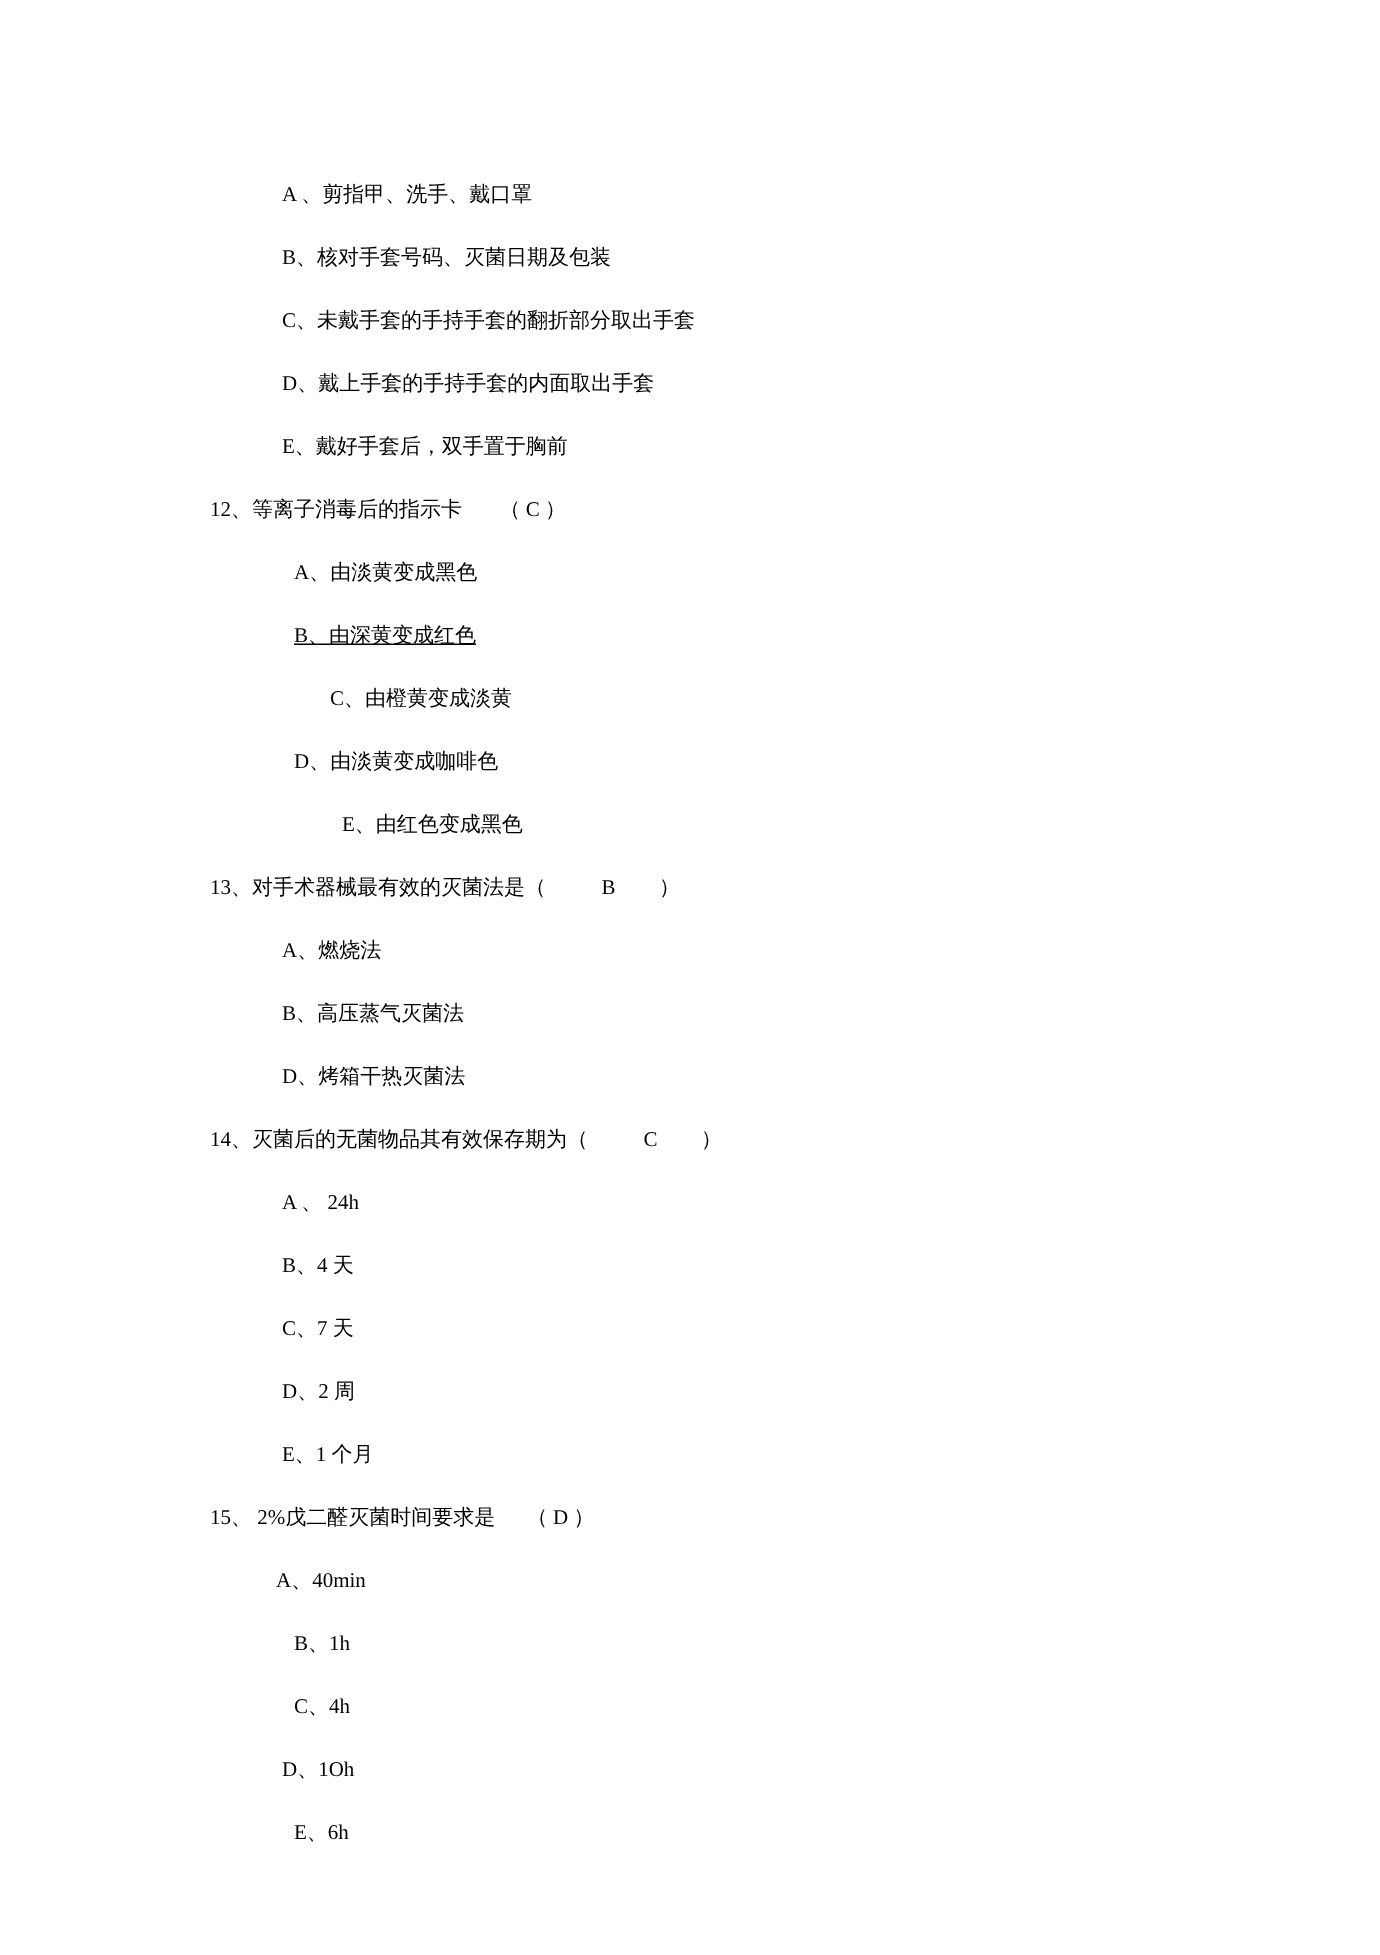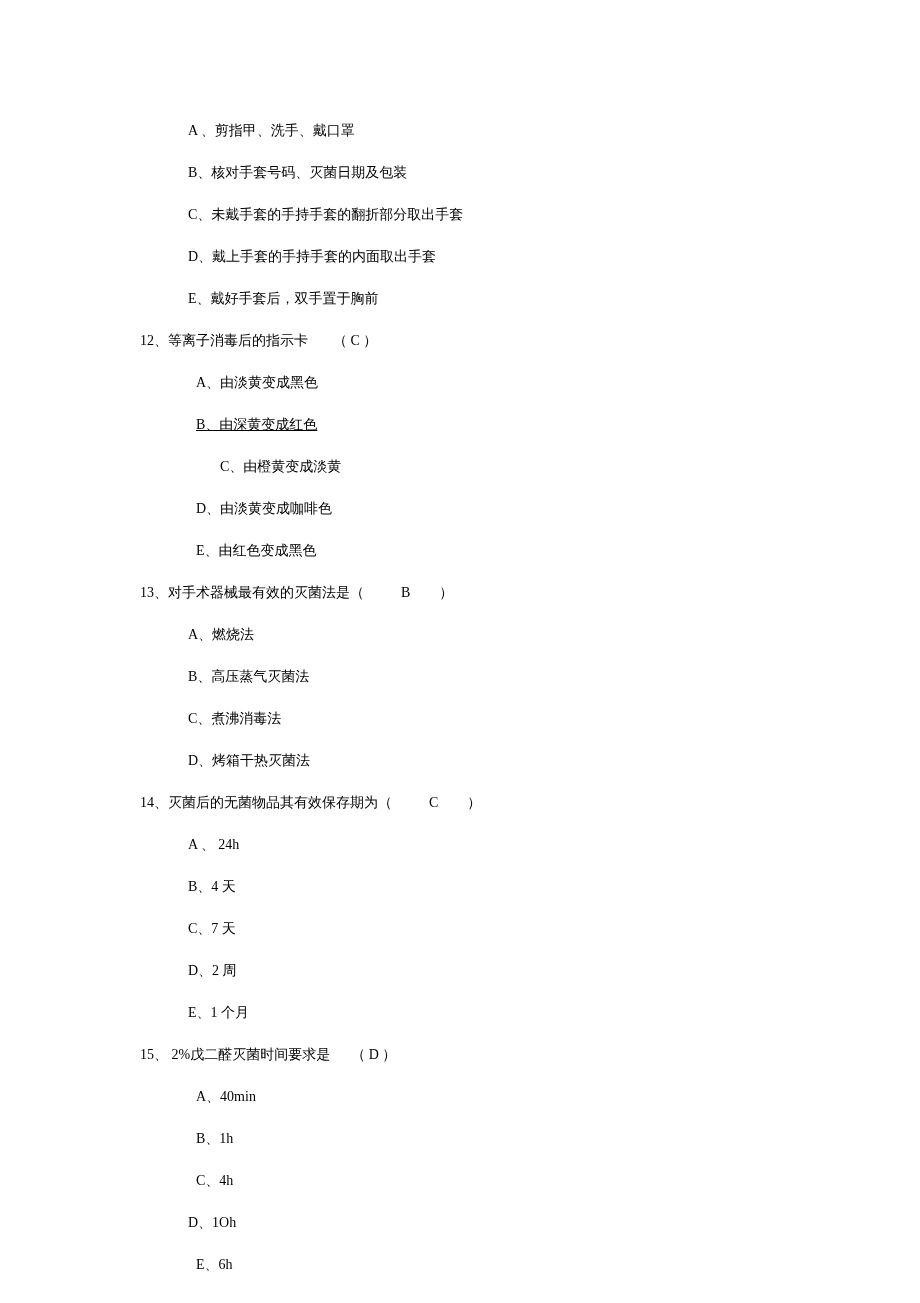--- a/index.html
+++ b/index.html
@@ -39,51 +39,50 @@
 
   <div class="question">
     <span>12、等离子消毒后的指示卡</span>
     <span class="gap" style="width:18px;"></span>
     <span>（ C ）</span>
   </div>
   <div class="option" style="margin-left:56px;margin-top:16px;">A、由淡黄变成黑色</div>
   <div class="option" style="margin-left:56px;text-decoration:underline;">B、由深黄变成红色</div>
   <div class="option" style="margin-left:80px;">C、由橙黄变成淡黄</div>
   <div class="option" style="margin-left:56px;">D、由淡黄变成咖啡色</div>
-  <div class="option" style="margin-left:56px;">E、由红色变成黑色</div>
+  <div class="option" style="margin-left:88px;">E、由红色变成黑色</div>
 
   <div class="question">
     <span>13、对手术器械最有效的灭菌法是（</span>
     <span class="gap" style="width:30px;"></span>
     <span>B</span>
     <span class="gap" style="width:22px;"></span>
     <span>）</span>
   </div>
   <div class="option">A、燃烧法</div>
   <div class="option">B、高压蒸气灭菌法</div>
-  <div class="option">C、煮沸消毒法</div>
   <div class="option">D、烤箱干热灭菌法</div>
 
   <div class="question">
     <span>14、灭菌后的无菌物品其有效保存期为（</span>
     <span class="gap" style="width:30px;"></span>
     <span>C</span>
     <span class="gap" style="width:22px;"></span>
     <span>）</span>
   </div>
   <div class="option">A  、 24h</div>
   <div class="option">B、4 天</div>
   <div class="option">C、7 天</div>
   <div class="option">D、2 周</div>
   <div class="option">E、1 个月</div>
 
   <div class="question">
     <span>15、 2%戊二醛灭菌时间要求是</span>
     <span class="gap" style="width:14px;"></span>
     <span>（ D ）</span>
   </div>
-  <div class="option" style="margin-left:56px;">A、40min</div>
+  <div class="option" style="margin-left:44px;">A、40min</div>
   <div class="option" style="margin-left:56px;">B、1h</div>
   <div class="option" style="margin-left:56px;">C、4h</div>
   <div class="option" style="">D、1Oh</div>
   <div class="option" style="margin-left:56px;">E、6h</div>
 
 </div>
 
 </body></html>

